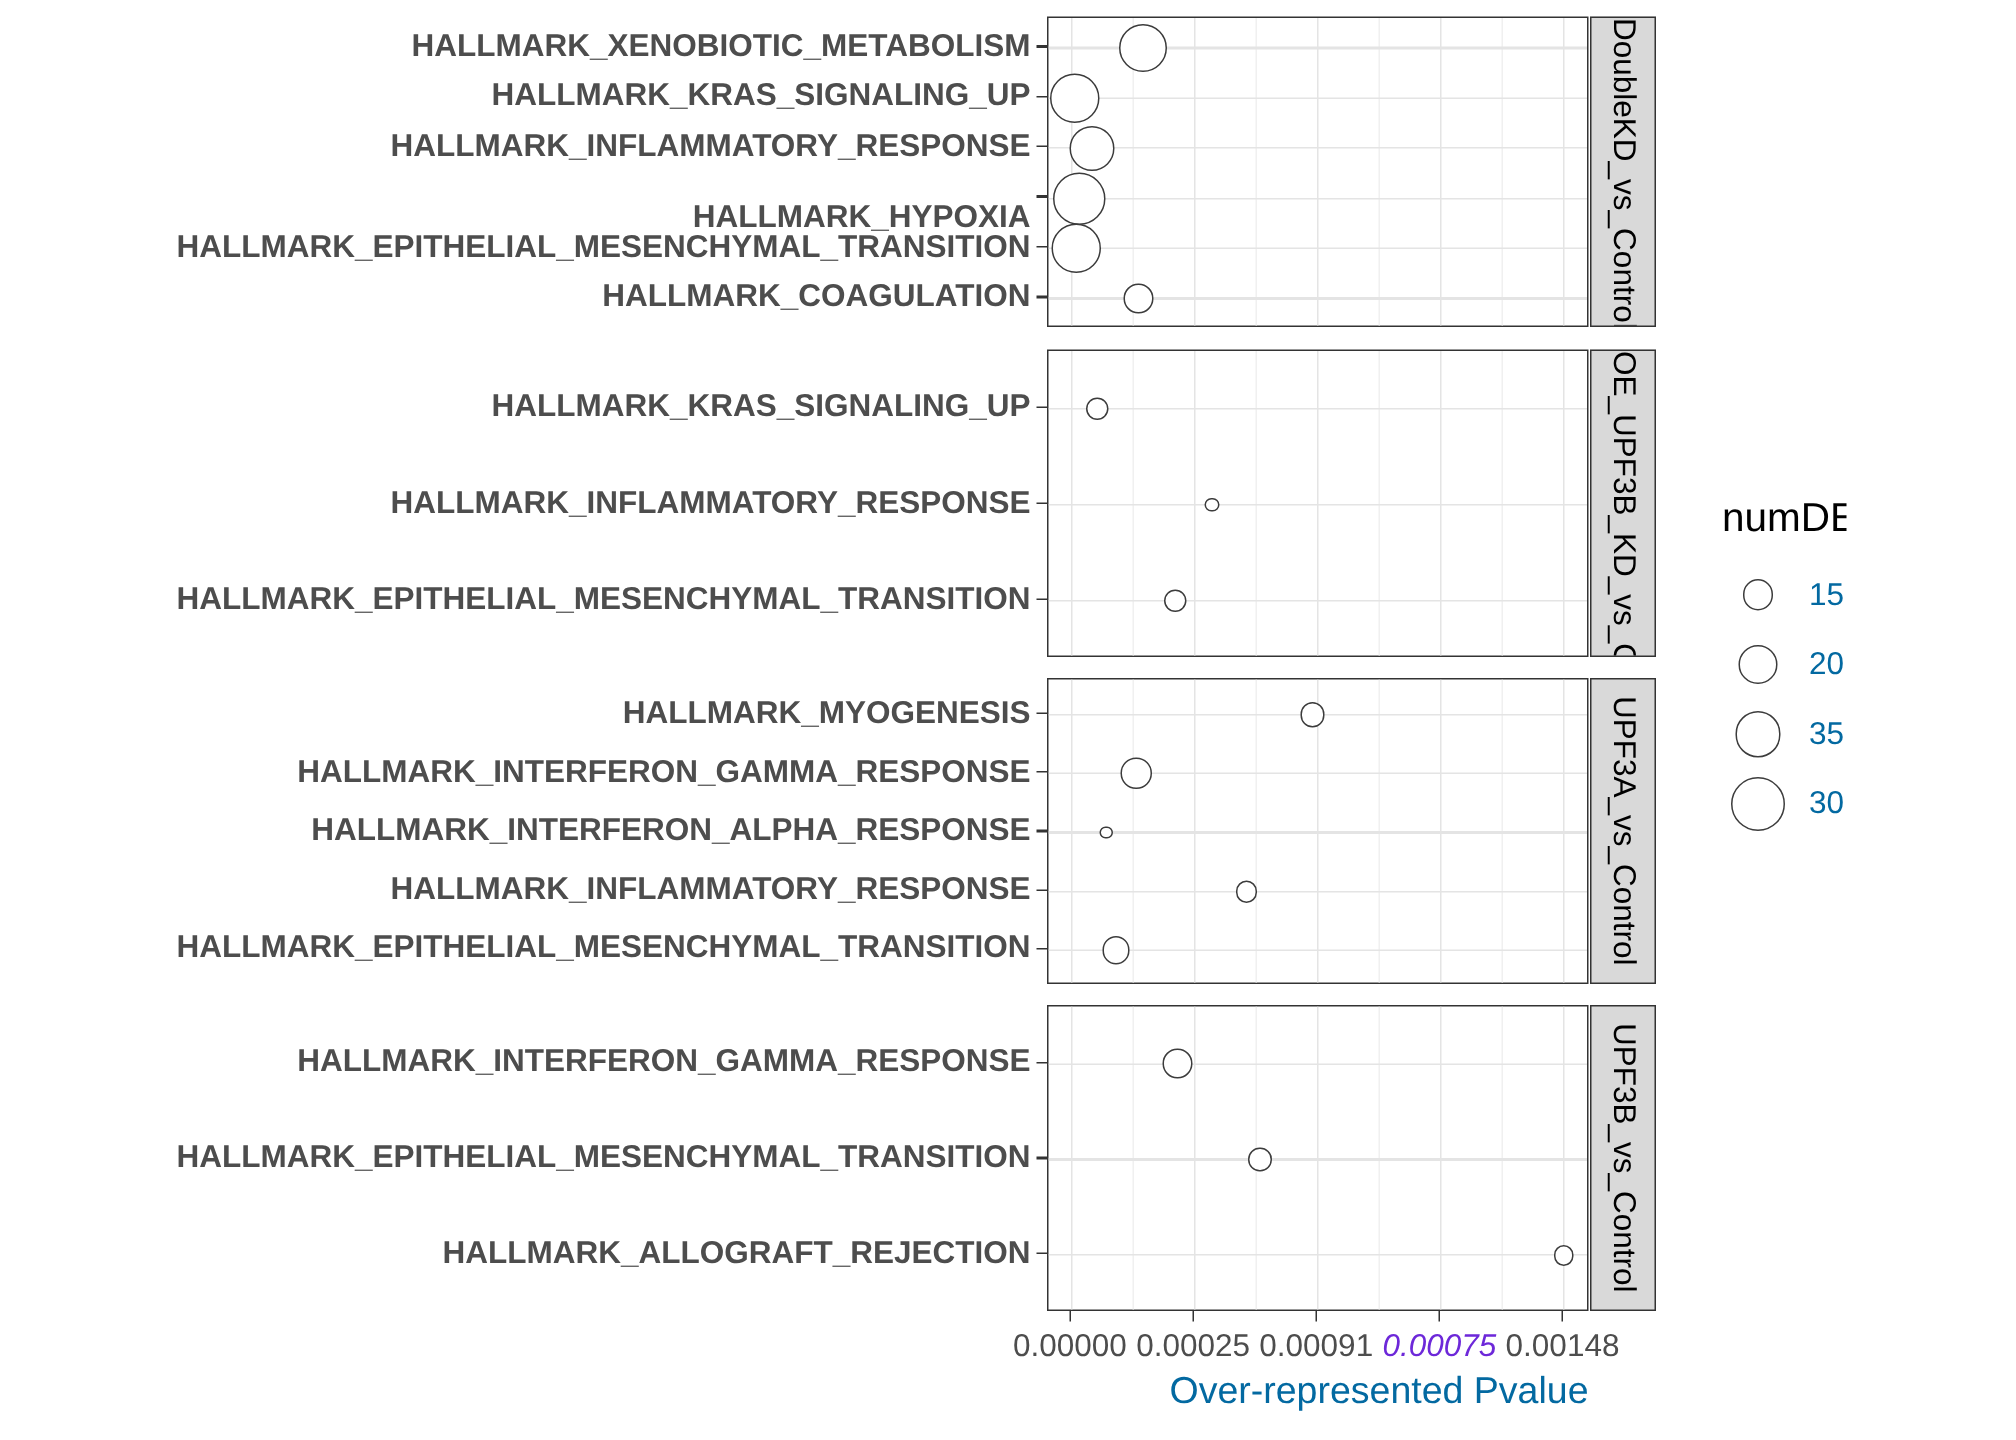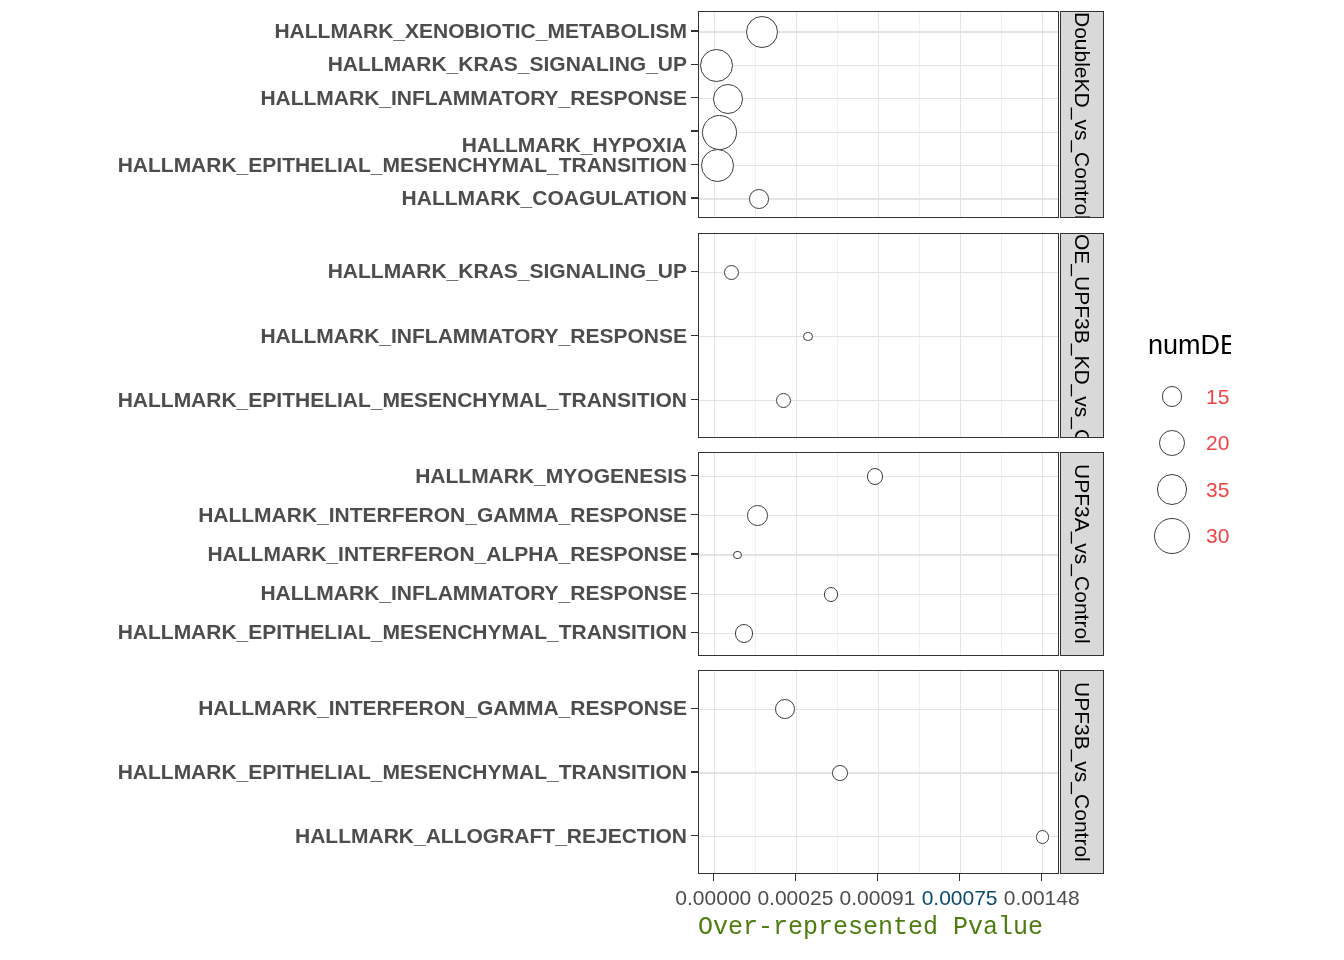--- a/index.html
+++ b/index.html
@@ -12,24 +12,24 @@
   .strip-label{
     display:block;width:100%;height:100%;
     writing-mode:vertical-rl;text-align:center;
     font-size:21px;color:#000;line-height:41px;white-space:nowrap;
   }
   .gridv,.gridh{position:absolute;}
   .dot{position:absolute;border-radius:50%;box-sizing:border-box;}
   .ylab{position:absolute;text-align:right;font-weight:bold;font-size:21px;white-space:nowrap;line-height:26px;height:26px;}
   .ytick,.xtick{position:absolute;}
   .xlab{position:absolute;text-align:center;font-size:21px;white-space:nowrap;line-height:24px;height:24px;}
-  .axis-title{position:absolute;text-align:left;font-size:25px;color:#4d7c0f;font-family:Liberation Mono, monospace;}
+  .axis-title{position:absolute;text-align:right;font-size:25px;color:#0369a1;}
   .legend-title{position:absolute;font-size:27px;color:#000;white-space:nowrap;}
   .legend-key{position:absolute;border-radius:50%;box-sizing:border-box;}
-  .legend-label{position:absolute;font-size:21px;color:#ef4444;line-height:26px;height:26px;white-space:nowrap;}
+  .legend-label{position:absolute;font-size:21px;color:#0369a1;line-height:26px;height:26px;white-space:nowrap;}
 </style>
 </head>
 <body>
 
 <div id="figure">
   <div id="panels-root">
       <div class="panel" style="left: 698px; top: 11px; width: 361px; height: 207px; border-color: rgb(51, 51, 51);">
         <div class="gridv" style="left: 55.8px; top: 0px; width: 1.1px; height: 207px; background: rgb(240, 240, 240);"></div>
         <div class="gridv" style="left: 137.9px; top: 0px; width: 1.1px; height: 207px; background: rgb(240, 240, 240);"></div>
         <div class="gridv" style="left: 220px; top: 0px; width: 1.1px; height: 207px; background: rgb(240, 240, 240);"></div>
@@ -155,21 +155,21 @@
       </div>
     </div>
   <div id="x-axis-root">
       <div class="xtick" style="left: 712.6px; top: 874px; width: 1.4px; height: 7px; background: rgb(51, 51, 51);"></div>
       <div class="xlab" style="left: 658.3px; width: 110px; top: 886px; color: rgb(77, 77, 77);">0.00000</div>
       <div class="xtick" style="left: 794.7px; top: 874px; width: 1.4px; height: 7px; background: rgb(51, 51, 51);"></div>
       <div class="xlab" style="left: 740.4px; width: 110px; top: 886px; color: rgb(77, 77, 77);">0.00025</div>
       <div class="xtick" style="left: 876.8px; top: 874px; width: 1.4px; height: 7px; background: rgb(51, 51, 51);"></div>
       <div class="xlab" style="left: 822.5px; width: 110px; top: 886px; color: rgb(77, 77, 77);">0.00091</div>
       <div class="xtick" style="left: 958.9px; top: 874px; width: 1.4px; height: 7px; background: rgb(51, 51, 51);"></div>
-      <div class="xlab" style="left: 904.6px; width: 110px; top: 886px; color: #0c4a6e;">0.00075</div>
+      <div class="xlab" style="left: 904.6px; width: 110px; top: 886px; color: #6d28d9; font-style: italic;">0.00075</div>
       <div class="xtick" style="left: 1041px; top: 874px; width: 1.4px; height: 7px; background: rgb(51, 51, 51);"></div>
       <div class="xlab" style="left: 986.7px; width: 110px; top: 886px; color: rgb(77, 77, 77);">0.00148</div>
     </div>
   <div class="axis-title" id="x-axis-title" style="left: 698px; width: 361px; top: 913px;">Over-represented Pvalue</div>
   <div id="legend">
     <div class="legend-title" id="legend-title" style="left: 1148px; top: 330px;">numDEInCat</div>
     <div id="legend-entries">
         <div class="legend-key" style="left: 1161.65px; top: 386.15px; width: 20.7px; height: 20.7px; background: rgb(255, 255, 255); border: 1.6px solid rgb(60, 60, 60);"></div>
         <div class="legend-label" style="left: 1206px; top: 383.5px;">15</div>
         <div class="legend-key" style="left: 1159.1px; top: 430.1px; width: 25.8px; height: 25.8px; background: rgb(255, 255, 255); border: 1.6px solid rgb(60, 60, 60);"></div>

